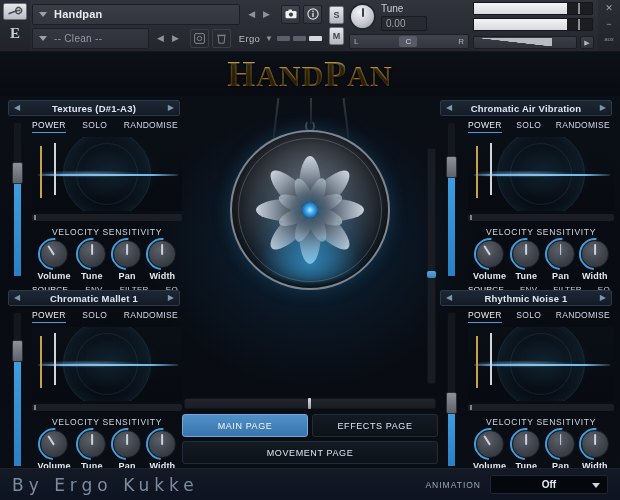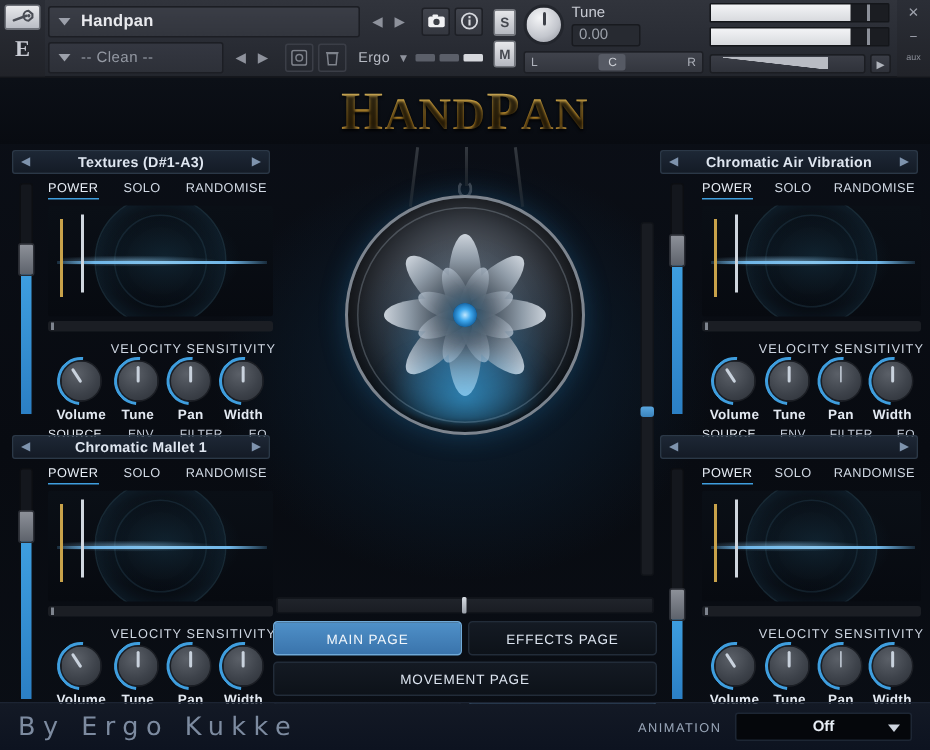--- a/index.html
+++ b/index.html
@@ -200,21 +200,21 @@
   .wave .wline { position:absolute; left:6px; right:4px; top:50%; height:2px;
     background:linear-gradient(90deg,rgba(90,170,225,.2),#6fb6e8 18%,#86c4ec 50%,#6fb6e8 82%,rgba(90,170,225,.2)); }
   .wave .wblob { position:absolute; left:10px; right:10px; top:calc(50% - 5px); height:10px;
     background:radial-gradient(ellipse 60% 50% at 35% 50%, rgba(140,200,240,.55), rgba(140,200,240,0) 75%); }
   .wave .mk-y { position:absolute; width:1.5px; top:12%; bottom:18%; background:#c8a24a; left:8px; }
   .wave .mk-w { position:absolute; width:1.5px; top:8%; bottom:22%; background:#cfd6de; left:22px; }
 
   .scrubber { margin:3px 2px 0 2px; height:7px; background:#1b1e24; border-radius:2px; position:relative; }
   .scrubber .h { position:absolute; left:2px; top:1px; width:2px; bottom:1px; background:#7e848e; }
 
-  .vel-lab { text-align:right; color:#cfd7e2; font-size:8.5px; letter-spacing:.7px; margin-top:6px; }
+  .vel-lab { text-align:center; color:#cfd7e2; font-size:8.5px; letter-spacing:.7px; margin-top:6px; }
 
   .knob-row { display:flex; justify-content:space-around; padding:3px 4px 0 4px; }
   .knob-cell { display:flex; flex-direction:column; align-items:center; }
   .knob {
     width:28px;height:28px;border-radius:50%;position:relative;
     background: radial-gradient(circle at 40% 32%, #5b6068 0%, #3e434b 55%, #2b2f36 100%);
     border:1px solid #1b1e24;
   }
   .knob .arc {
     position:absolute; inset:-3px; border-radius:50%;
@@ -697,20 +697,21 @@
           <span class="tab-b">FILTER</span>
           <span class="tab-b">EQ</span>
         </div>
       </div>
     </div>
   </div>
 
   <div class="panel br">
     <div class="p-head">
       <span class="nav">◀</span>
+      <span class="ttl">Rhythmic Noise 1</span>
       <span class="nav">▶</span>
     </div>
     <div class="p-body">
       <div class="fader-col dual" style="display:flex">
         <div class="fader">
             <div class="fill" style="height:36%"></div>
             <div class="cap" style="bottom:34%"></div>
           </div>
       </div>
       <div class="p-main">

